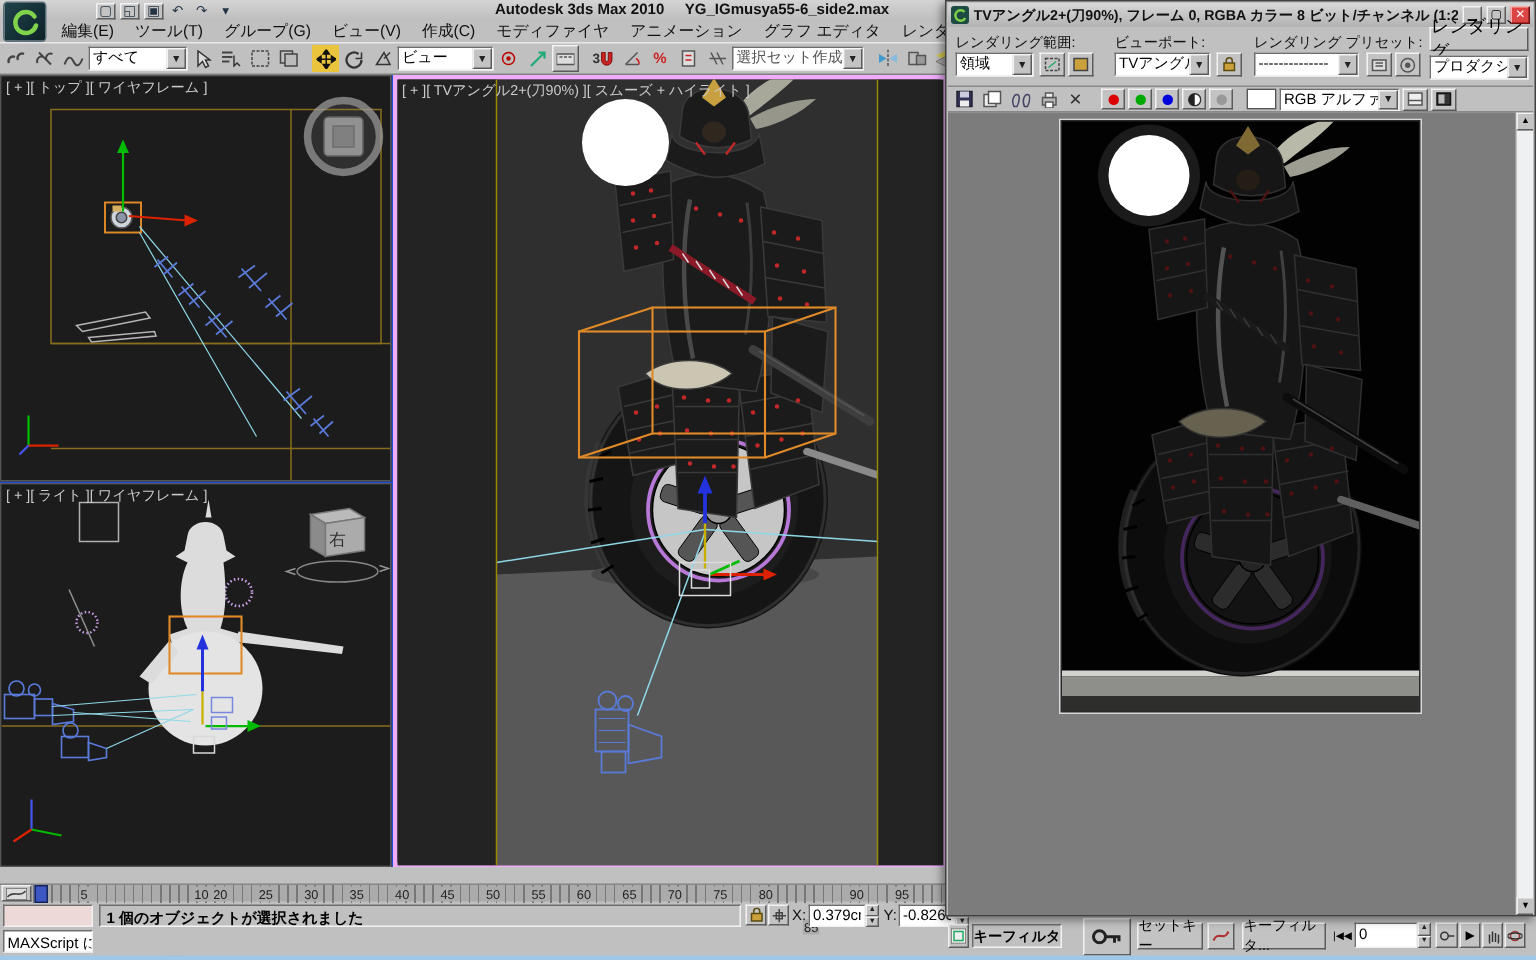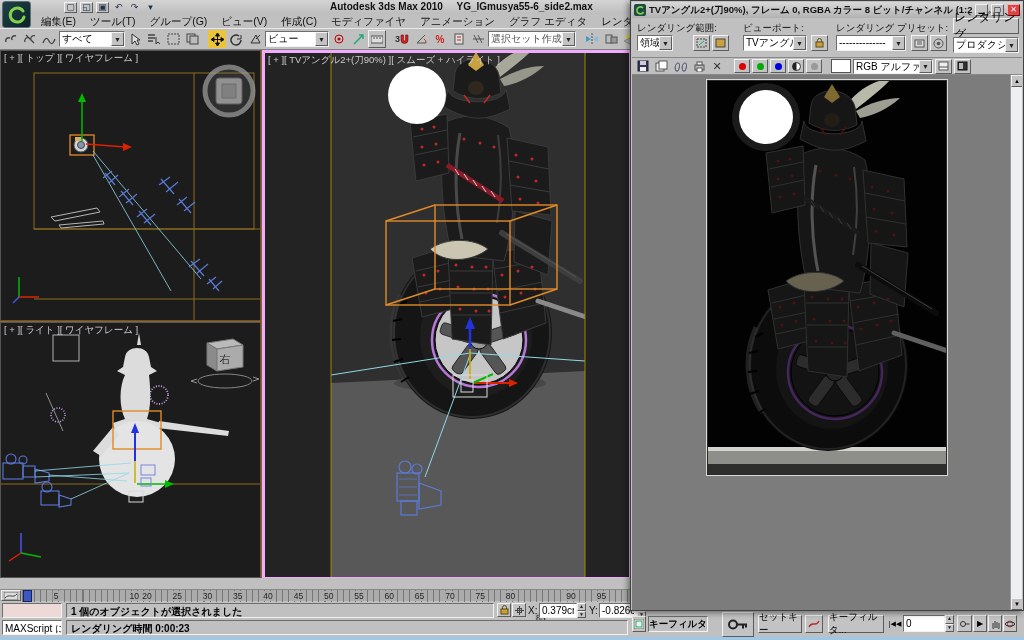--- a/index.html
+++ b/index.html
@@ -32,21 +32,21 @@
   .qicon{width:13px;height:11px;display:flex;align-items:center;justify-content:center;
     font-size:9px;color:#234;}
   .applogo{left:2px;top:1px;width:29px;height:27px;background:linear-gradient(135deg,#20414a,#0d2228);
     border:1px solid #5a7078;border-radius:3px;display:flex;align-items:center;justify-content:center;z-index:3;}
   .menubar{left:34px;top:14px;width:596px;height:14px;display:flex;align-items:center;overflow:hidden;}
   .menu-item{padding:0 7px;font-size:10.5px;white-space:nowrap;color:#111;line-height:14px;}
   .toolbar{left:0;top:28px;width:1024px;height:22px;background:#c0c0c0;
     border-top:1px solid #e8e8e8;border-bottom:1px solid #808080;
     display:flex;align-items:center;padding:0 2px;gap:1px;overflow:hidden;}
   
-  .vparea{left:0;top:50px;width:750px;height:528px;background:#a16207;}
+  .vparea{left:0;top:50px;width:750px;height:528px;background:#1d4ed8;}
   .vp{position:absolute;background:#1c1c1c;border:1px solid #555;}
   .vp-label{position:absolute;left:3px;top:1px;font-size:9.5px;color:#cacaca;white-space:nowrap;z-index:4;}
   .vp-cam{border:3px solid #f0abfc;}
   .vp svg{position:absolute;left:0;top:0;}
   
   .timeslider{left:0;top:577px;width:630px;height:12px;background:#b5b5b5;border-top:1px solid #e0e0e0;}
   .tbtn{position:absolute;top:0;width:11px;height:11px;font-size:7px;display:flex;
     align-items:center;justify-content:center;}
   .tsthumb{position:absolute;left:13px;top:0;width:58px;height:11px;font-size:9px;
     display:flex;align-items:center;justify-content:center;}
@@ -586,21 +586,20 @@
       <i>▼</i>
     </span>
   <span class="abs coordlbl" style="left:589px;top:605px">Y:</span>
   <input class="abs field" style="left: 599px; top: 603px; width: 38px; height: 15px;" readonly="" value="-0.826cm">
   <span class="abs spin" style="left:637px;top:603px;height:15px">
       <i>▲</i>
       <i>▼</i>
     </span>
 
   <div class="abs statusrow sunken" style="left:2px;top:620px;width:60px;height:15px;background:#fff;padding:1px 2px;white-space:nowrap;overflow:hidden">MAXScript によう</div>
-  <div class="abs statusrow sunken statusfield" style="left:66px;top:620px;width:562px;height:15px">レンダリング時間  0:00:23</div>
 
   <span class="abs ticon raised" style="left:632px;top:616px;width:14px;height:16px">
     <svg width="10" height="10">
         <rect x="0" y="0" width="10" height="10" fill="#eee" stroke="#666"></rect>
         <rect x="2" y="2" width="6" height="6" fill="none" stroke="#2a6"></rect>
       </svg>
   </span>
   <span class="abs bbtn statusfield sunken" style="left:648px;top:616px;width:60px;height:16px;font-size:9.5px">キーフィルタ</span>
   <span class="abs bbtn btn3d" style="left:722px;top:612px;width:32px;height:25px">
     <svg width="20" height="11">
@@ -648,21 +647,21 @@
           <rect width="12" height="12" rx="2" fill="#1d4a42"></rect>
           <path d="M9 4 A3.5 3.5 0 1 0 9.5 8" fill="none" stroke="#7fd24a" stroke-width="1.6"></path>
         </svg>
       <span class="ttext">TVアングル2+(刀90%), フレーム 0, RGBA カラー 8 ビット/チャンネル (1:2)</span>
       <span class="winbtn btn3d">▁</span>
       <span class="winbtn btn3d">▢</span>
       <span class="winbtn btn3d close">✕</span>
     </div>
 
     <span class="rfw-lbl" style="left:6px;top:21px">レンダリング範囲:</span>
-    <span class="ddown abs" style="left:6px;top:34px;width:36px;height:16px">
+    <span class="ddown abs" style="left:6px;top:34px;width:52px;height:16px">
       <span class="dval">領域</span>
         <span class="darr">▼</span>
     </span>
     <span class="abs ticon raised" style="left:62px;top:34px;width:17px;height:16px">
       <svg width="11" height="10">
           <rect x="1" y="1" width="9" height="8" fill="none" stroke="#444" stroke-dasharray="2 1"></rect>
           <path d="M3 7 l5 -4" stroke="#2a6"></path>
         </svg>
     </span>
     <span class="abs ticon raised" style="left:81px;top:34px;width:17px;height:16px">

